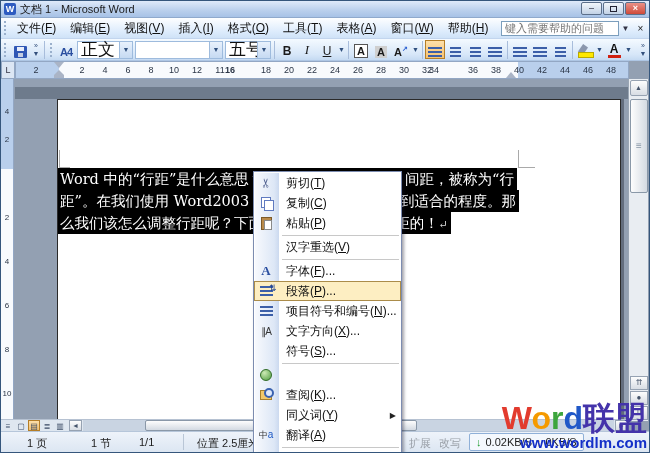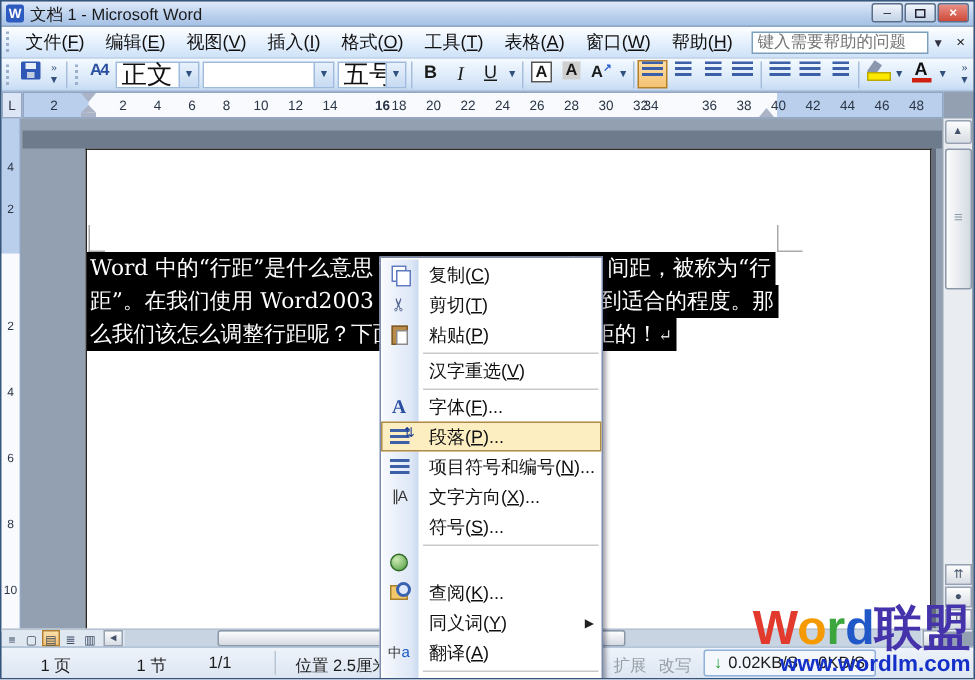--- a/index.html
+++ b/index.html
@@ -34,21 +34,21 @@
   #help-input { width:118px; height:15px; border:1px solid #7b9ebd; background:#fff;
     font-size:11px; color:#888; padding:0 3px; font-family:"Liberation Sans",sans-serif; }
   .mini-btn { width:13px; height:15px; text-align:center; line-height:15px; font-size:8px; color:#334; }
   #menubar-close { width:17px; font-size:10px; color:#222; text-align:center; }
 
   
   #toolbar { position:absolute; left:0; top:38px; right:0; height:22px;
     background:linear-gradient(#f4faff,#d6e6f8 75%,#c5daf2); border-bottom:1px solid #aec6e4;
     display:flex; align-items:center; }
   .tsep { width:1px; height:18px; background:#a8bddb; margin:0 2px; }
-  .tbtn { width:20px; height:19px; display:flex; align-items:flex-start; justify-content:center;
+  .tbtn { width:20px; height:19px; display:flex; align-items:flex-end; justify-content:center;
     border:1px solid transparent; position:relative; }
   .tbtn.active { background:linear-gradient(#fddfa9,#f4c273); border:1px solid #b57e27; }
   .tb-floppy { width:13px; height:12px; background:#2f57b5; position:relative; border-radius:1px; }
   .tb-floppy::before { content:""; position:absolute; top:1px; left:3px; right:3px; height:4px; background:#e8eefa; }
   .tb-floppy::after { content:""; position:absolute; bottom:1px; left:4px; right:4px; height:4px; background:#c3cde2; }
   .overflow-mini { width:12px; height:19px; font-size:7px; color:#33507c; text-align:center; line-height:8px; padding-top:2px; }
   .styles-ic { color:#2b4fa0; font-weight:bold; font-size:11px; letter-spacing:-1px; }
   .combo { height:18px; background:#fff; border:1px solid #9ebbdd; display:flex; align-items:center; margin:0 1px; }
   .combo .cval { flex:1; padding:0 3px; font-size:17px; color:#111; white-space:nowrap; overflow:hidden; }
   .combo .carr { width:13px; height:100%; background:linear-gradient(#e8f1fc,#c6daf2); border-left:1px solid #9ebbdd;
@@ -294,22 +294,22 @@
   <div id="corner-box">L</div>
   <div id="hruler">
     <div class="zone-white"></div>
     <div id="hruler-nums">
         <span class="rnum" style="left: 66px;">2</span>
         <span class="rnum" style="left: 89px;">4</span>
         <span class="rnum" style="left: 112px;">6</span>
         <span class="rnum" style="left: 135px;">8</span>
         <span class="rnum" style="left: 158px;">10</span>
         <span class="rnum" style="left: 181px;">12</span>
-        <span class="rnum" style="left: 204px;">14</span>
-        <span class="rnum" style="left: 239px; font-weight: bold;">16</span>
+        <span class="rnum" style="left: 204px;">11</span>
+        <span class="rnum" style="left: 214px; font-weight: bold;">16</span>
         <span class="rnum" style="left: 250px;">18</span>
         <span class="rnum" style="left: 273px;">20</span>
         <span class="rnum" style="left: 296px;">22</span>
         <span class="rnum" style="left: 319px;">24</span>
         <span class="rnum" style="left: 342px;">26</span>
         <span class="rnum" style="left: 365px;">28</span>
         <span class="rnum" style="left: 388px;">30</span>
         <span class="rnum" style="left: 411px;">32</span>
         <span class="rnum" style="left: 418px;">34</span>
         <span class="rnum" style="left: 457px;">36</span>
@@ -357,29 +357,29 @@
         <span class="lpart">么我们该怎么调整行距呢？下面就来</span>
         <span class="rpart">距的！<span class="pilcrow">↵</span></span>
       </div>
     </div>
 
   <div id="ctx">
     <div id="ctx-strip"></div>
     <div id="ctx-items" style="position:relative;">
         <div class="ctx-item">
           <span class="ic">
+            <span class="ci-cut"></span>
+          </span>
+          <span class="lab">剪切(<u>T</u>)</span>
+        </div>
+        <div class="ctx-item">
+          <span class="ic">
             <span class="ci-copy"></span>
           </span>
           <span class="lab">复制(<u>C</u>)</span>
-        </div>
-        <div class="ctx-item">
-          <span class="ic">
-            <span class="ci-cut"></span>
-          </span>
-          <span class="lab">剪切(<u>T</u>)</span>
         </div>
         <div class="ctx-item">
           <span class="ic">
             <span class="ci-paste"></span>
           </span>
           <span class="lab">粘贴(<u>P</u>)</span>
         </div>
         <div class="ctx-sep"></div>
         <div class="ctx-item">
           <span class="ic"></span>

